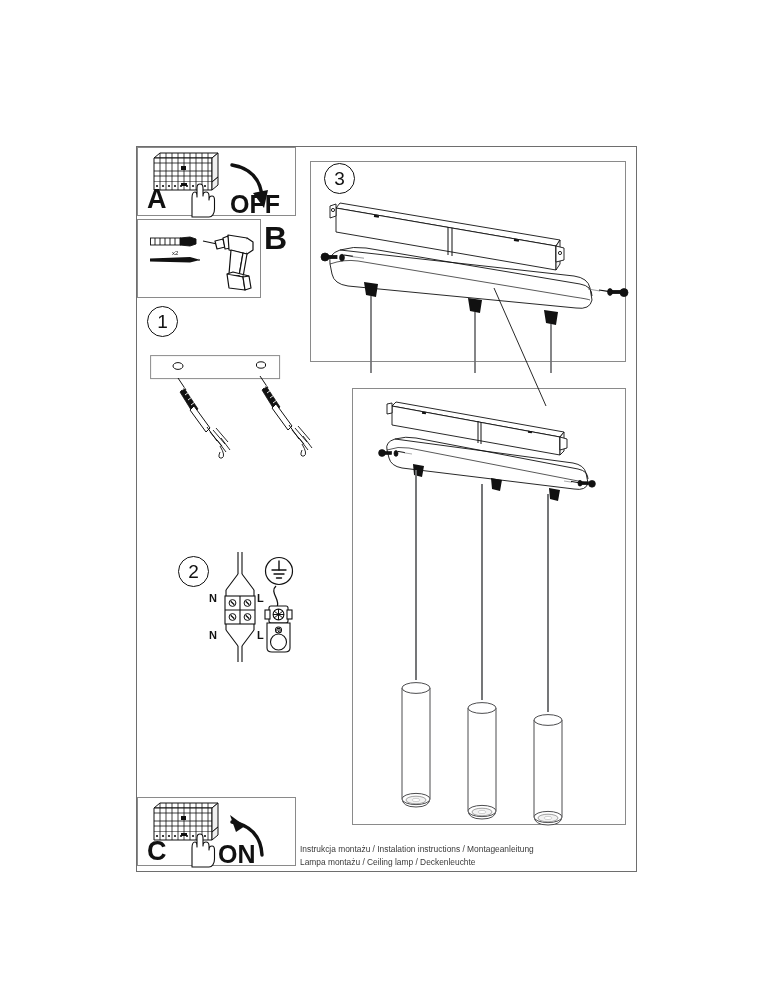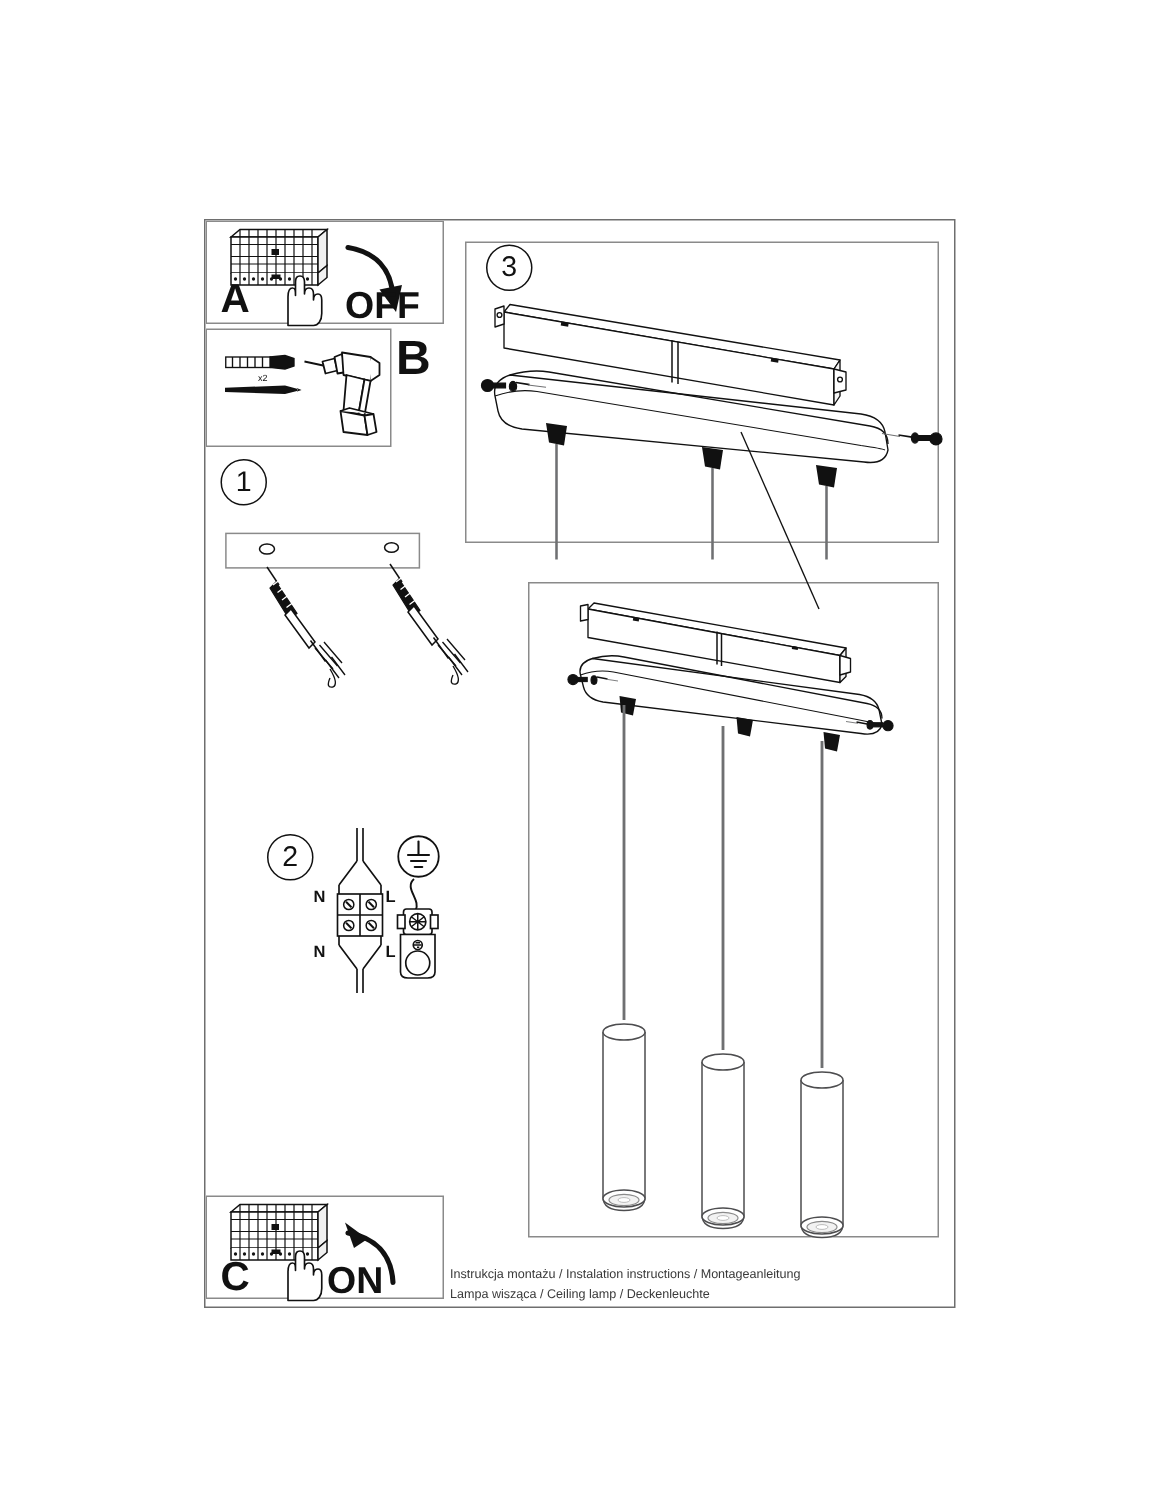--- a/index.html
+++ b/index.html
@@ -440,15 +440,15 @@
         <path d="M6 226 L6 322 Q6 331 20 331 Q34 331 34 322 L34 226"></path>
         <ellipse cx="20" cy="226" rx="14" ry="5.4"></ellipse>
         <ellipse cx="20" cy="323" rx="14" ry="5.6"></ellipse>
       </g>
       <ellipse cx="20" cy="324" rx="10" ry="3.8" fill="#f2f2f2" stroke="#8a8a8a" stroke-width="0.8"></ellipse>
       <ellipse cx="20" cy="324" rx="4" ry="1.6" fill="#fff" stroke="#b4b4b4" stroke-width="0.6"></ellipse>
     </svg>
   </div>
 
   <div class="caption" style="left:300px;top:843px;">Instrukcja montażu / Instalation instructions / Montageanleitung</div>
-  <div class="caption" style="left:300px;top:856px;">Lampa wisząca / Ceiling lamp / Deckenleuchte</div>
+  <div class="caption" style="left:300px;top:856px;">Lampa montażu / Ceiling lamp / Deckenleuchte</div>
 
 </div>
 
 </body></html>

